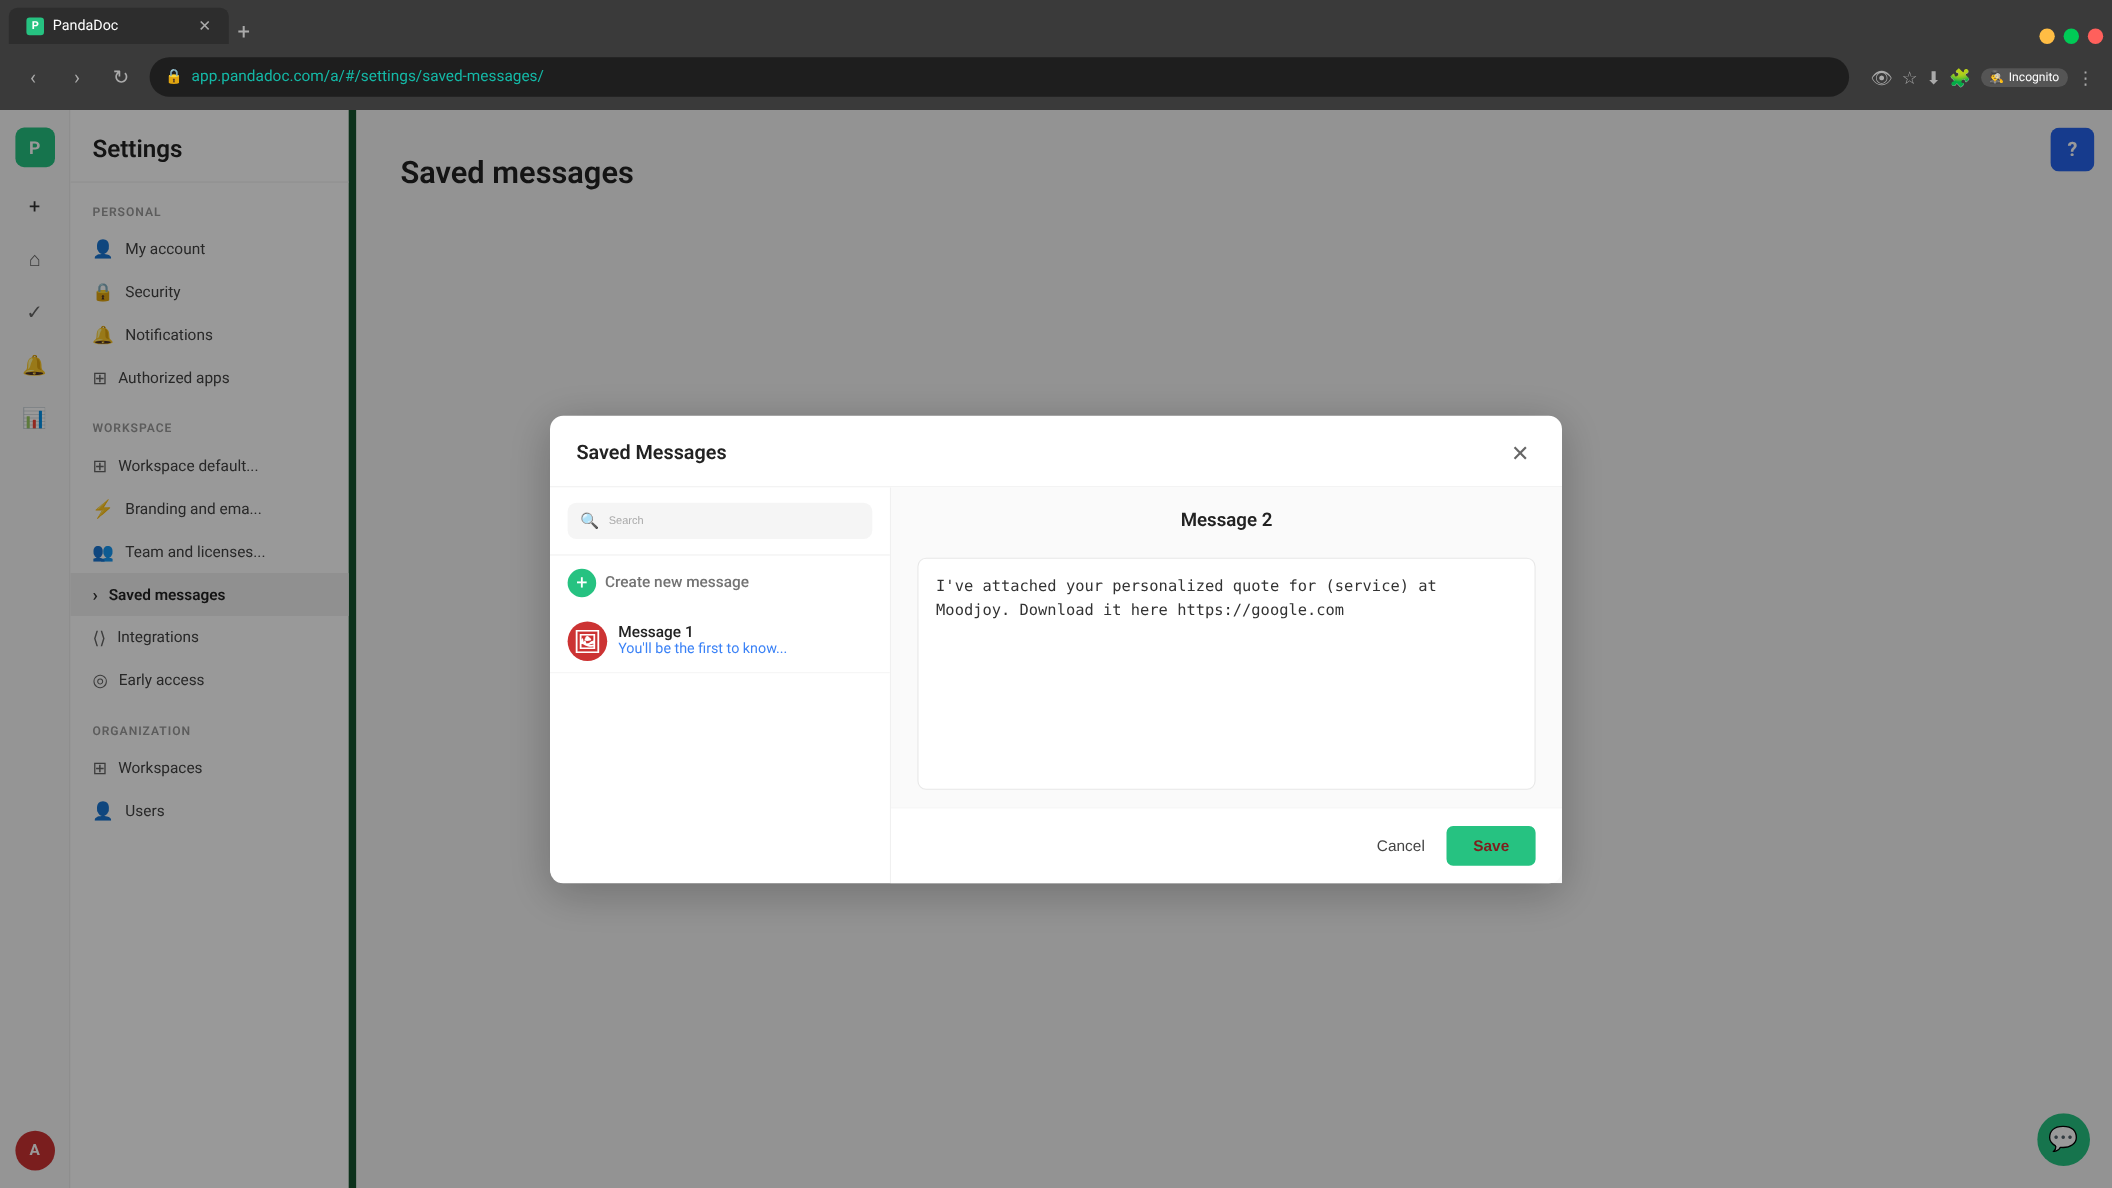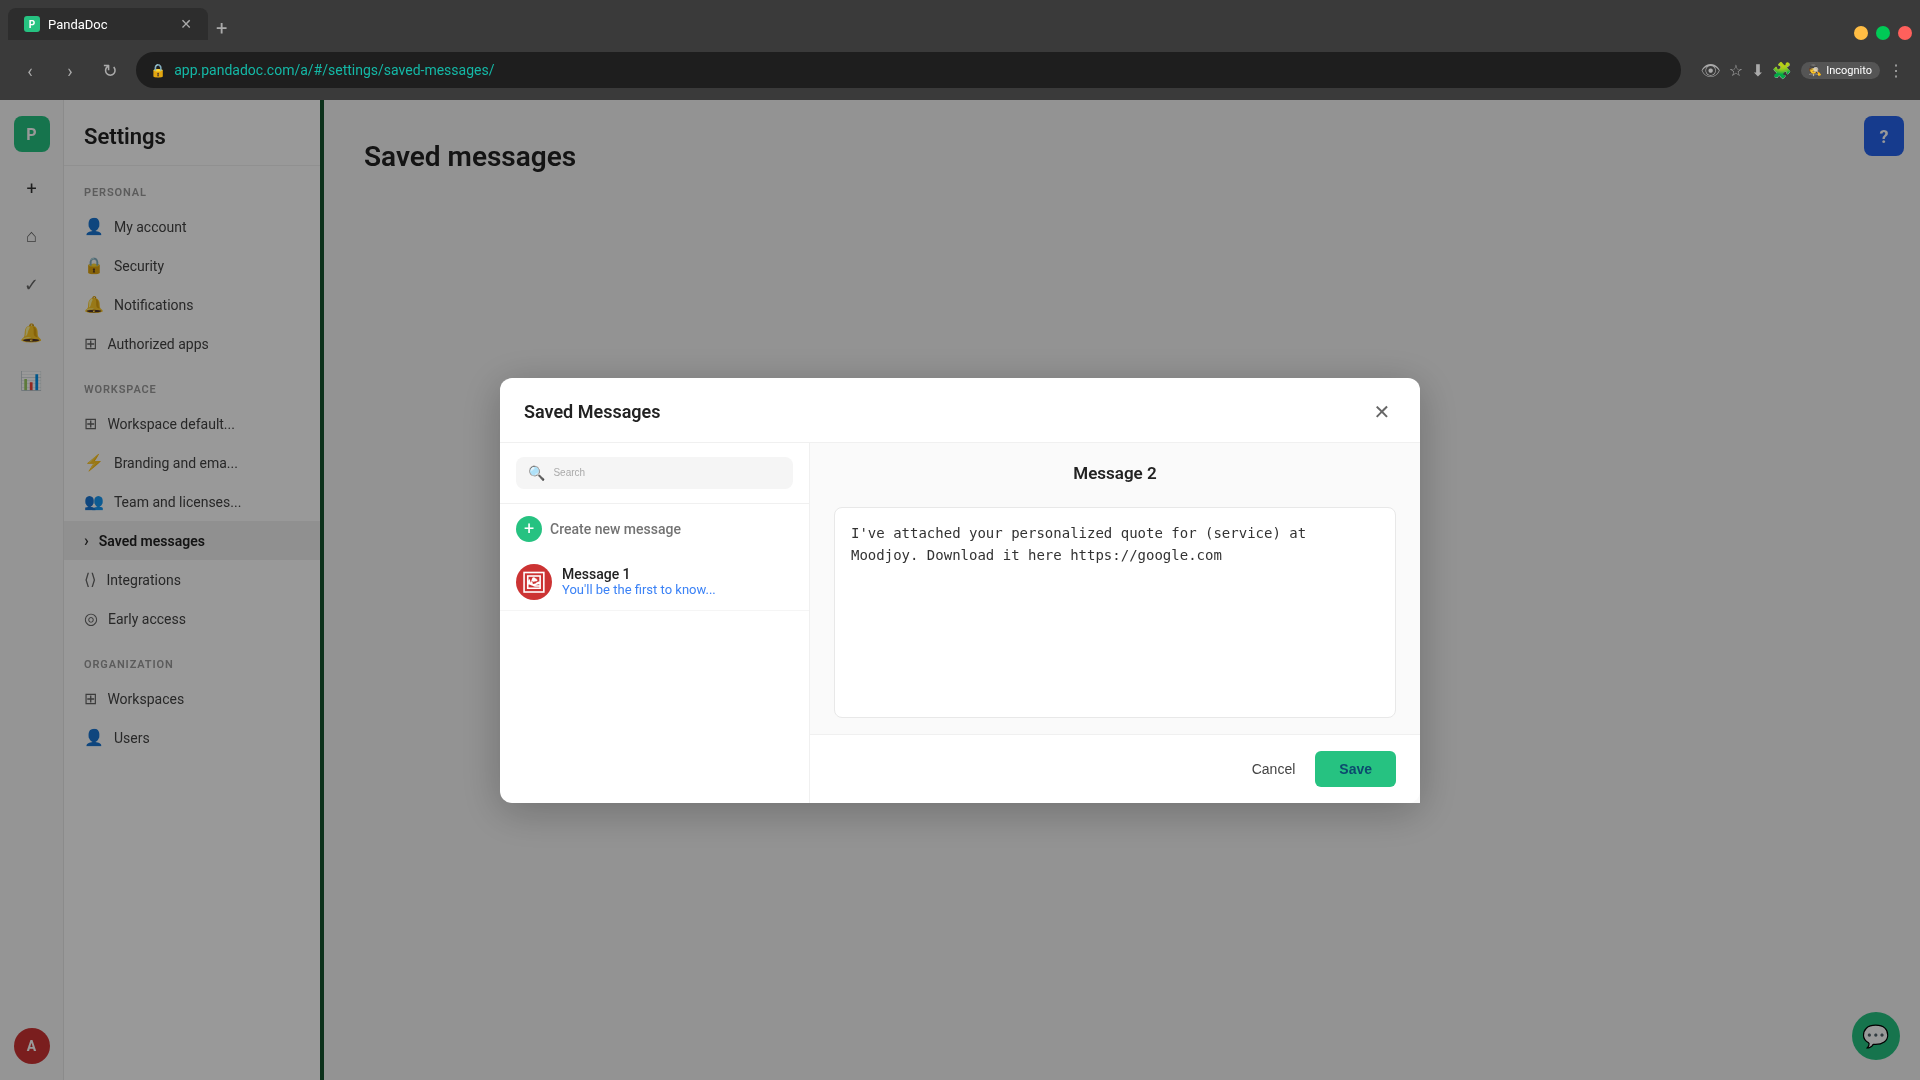--- a/index.html
+++ b/index.html
@@ -29,21 +29,21 @@
     .app { display: flex; height: 980px; background: #fff; position: relative; }
 
     
     .sidebar-icons { width: 64px; background: #f8f8f8; border-right: 1px solid #e8e8e8; display: flex; flex-direction: column; align-items: center; padding: 16px 0; gap: 8px; }
     .sidebar-icon-btn { width: 40px; height: 40px; border-radius: 8px; display: flex; align-items: center; justify-content: center; cursor: pointer; color: #666; font-size: 18px; }
     .sidebar-icon-btn.add { color: #333; }
     .avatar-small { width: 36px; height: 36px; border-radius: 50%; background: #cc3333; display: flex; align-items: center; justify-content: center; color: white; font-size: 14px; font-weight: bold; margin-top: auto; }
     .panda-logo { width: 36px; height: 36px; background: #26c281; border-radius: 8px; display: flex; align-items: center; justify-content: center; color: white; font-size: 16px; font-weight: bold; margin-bottom: 8px; }
 
     
-    .settings-sidebar { width: 260px; background: #fff; border-right: 4px solid #14532d; padding: 0; display: flex; flex-direction: column; }
+    .settings-sidebar { width: 260px; background: #fff; border-right: 7px solid #14532d; padding: 0; display: flex; flex-direction: column; }
     .settings-header { padding: 24px 20px 16px; font-size: 22px; font-weight: 600; color: #222; border-bottom: 1px solid #f0f0f0; }
     .sidebar-section-label { font-size: 11px; font-weight: 600; color: #999; letter-spacing: 0.08em; text-transform: uppercase; padding: 20px 20px 8px; }
     .sidebar-nav-item { display: flex; align-items: center; gap: 10px; padding: 10px 20px; cursor: pointer; color: #444; font-size: 14px; }
     .sidebar-nav-item.active { background: #f0f0f0; font-weight: 600; color: #222; }
     .sidebar-nav-item .nav-icon { font-size: 16px; color: #666; }
     .sidebar-nav-item.active .nav-icon { color: #333; }
 
     
     .main-content { flex: 1; background: #f5f5f5; padding: 40px; overflow-y: auto; }
     .page-title { font-size: 28px; font-weight: 600; color: #222; margin-bottom: 32px; }
@@ -71,21 +71,21 @@
     .message-avatar { width: 36px; height: 36px; border-radius: 50%; background: #cc3333; display: flex; align-items: center; justify-content: center; color: white; font-size: 14px; font-weight: bold; flex-shrink: 0; overflow: hidden; }
     .message-name { font-size: 14px; font-weight: 500; color: #222; }
     .message-preview { font-size: 13px; color: #3b82f6; white-space: nowrap; overflow: hidden; text-overflow: ellipsis; }
 
     
     .message-edit-panel { flex: 1; display: flex; flex-direction: column; background: #fafafa; }
     .message-edit-title { padding: 20px 24px 24px; font-size: 17px; font-weight: 600; color: #222; text-align: center; }
     .message-textarea { flex: 1; margin: 0 24px 16px; border: 1px solid #e8e8e8; border-radius: 8px; padding: 14px 16px; font-size: 14px; color: #333; background: #fff; resize: none; outline: none; line-height: 1.6; }
     .message-actions { display: flex; justify-content: flex-end; align-items: center; padding: 16px 24px; border-top: 1px solid #f0f0f0; background: #fff; border-radius: 0 0 12px 0; }
     .cancel-btn { padding: 10px 20px; border: none; background: transparent; color: #444; font-size: 14px; cursor: pointer; border-radius: 6px; }
-    .save-btn { padding: 10px 24px; border: none; background: #26c281; color: #0c4a6e; font-size: 14px; font-weight: 600; cursor: pointer; border-radius: 6px; }
+    .save-btn { padding: 10px 24px; border: none; background: #26c281; color: #7f1d1d; font-size: 14px; font-weight: 600; cursor: pointer; border-radius: 6px; }
 
     
     .help-btn { position: fixed; top: 116px; right: 16px; width: 40px; height: 40px; background: #2563eb; border-radius: 8px; display: flex; align-items: center; justify-content: center; color: white; font-size: 18px; font-weight: bold; cursor: pointer; z-index: 10; }
 
     
     .chat-widget { position: fixed; bottom: 20px; right: 20px; width: 48px; height: 48px; background: #26c281; border-radius: 50%; display: flex; align-items: center; justify-content: center; color: white; font-size: 22px; cursor: pointer; z-index: 10; }
   </style>
 </head>
 <body>
 

